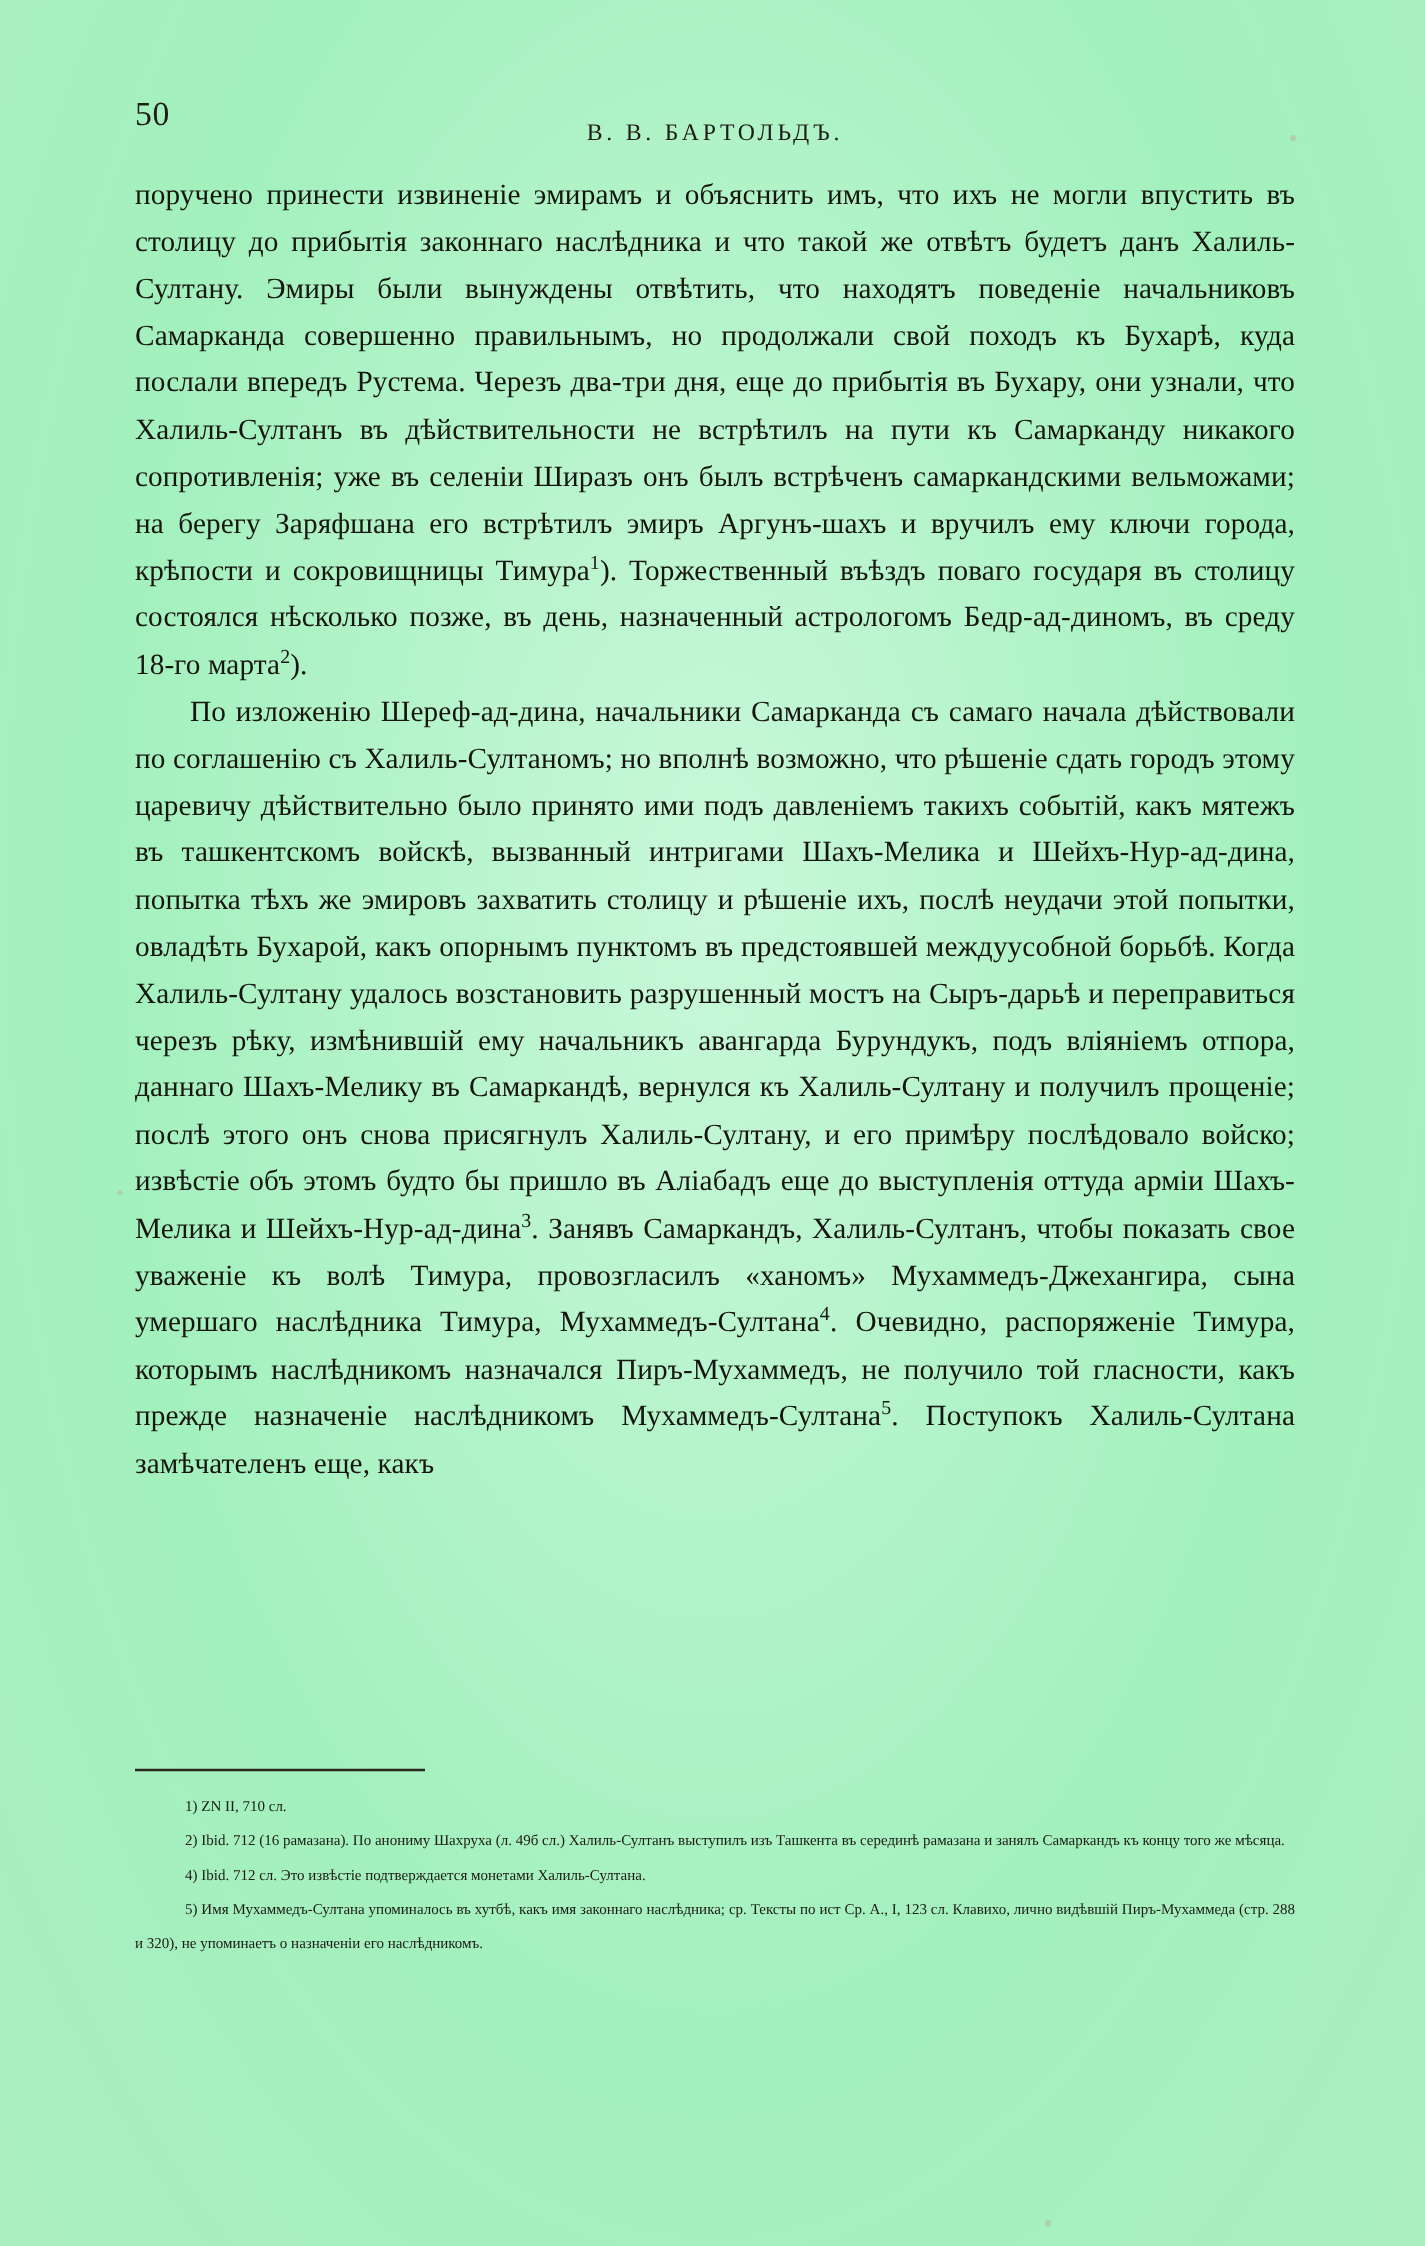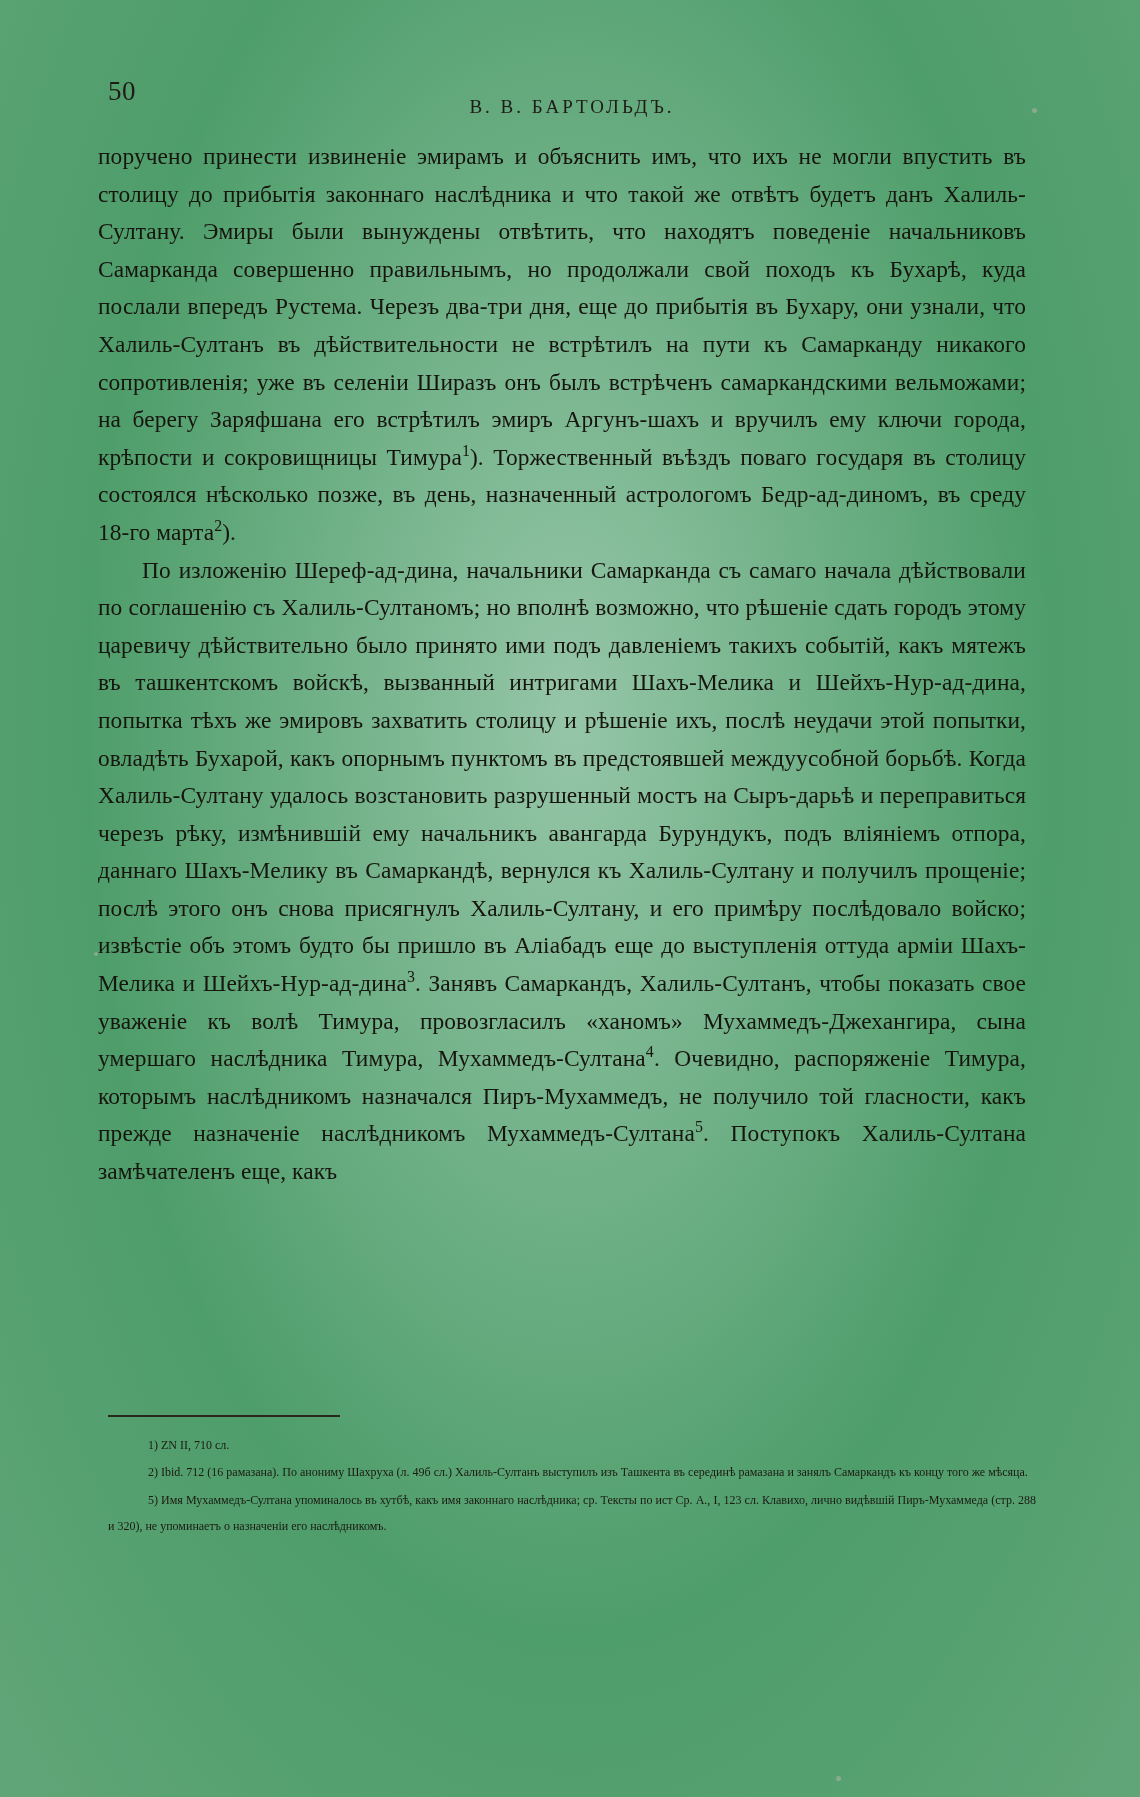--- a/index.html
+++ b/index.html
@@ -14,21 +14,21 @@
     font-family: "Liberation Serif", serif;
     color: #15130f;
     overflow: hidden;
   }
   .page {
     position: absolute;
     left: 0;
     top: 0;
     width: 1140px;
     height: 1797px;
-    background: #15803d;
+    background: #86efac;
   }
   
   .page::before {
     content: "";
     position: absolute;
     inset: 0;
     background:
       radial-gradient(ellipse at 50% 40%, rgba(255,255,255,0.55) 0%, rgba(247,245,240,0.25) 60%, rgba(238,235,228,0.35) 100%);
     pointer-events: none;
   }
@@ -52,21 +52,21 @@
     left: 0;
     top: 20px;
     width: 928px;
     text-align: center;
     font-size: 19px;
     letter-spacing: 3.0px;
     color: #201d18;
   }
   .body-text {
     position: absolute;
-    left: 98px;
+    left: 108px;
     top: 138px;
     width: 928px;
   }
   p.para {
     margin: 0;
     font-size: 23.4px;
     line-height: 37.6px;
     text-align: justify;
     text-justify: inter-word;
     color: #17150f;
@@ -130,20 +130,21 @@
 
     <p class="para indent"><span>По изложенію Шереф-ад-дина, начальники Самарканда съ самаго начала дѣйствовали по соглашенію съ Халиль-Султаномъ; но вполнѣ возможно, что рѣшеніе сдать городъ этому царевичу дѣйствительно было принято ими подъ давленіемъ такихъ событій, какъ мятежъ въ ташкентскомъ войскѣ, вызванный интригами Шахъ-Мелика и Шейхъ-Нур-ад-дина, попытка тѣхъ же эмировъ захватить столицу и рѣшеніе ихъ, послѣ неудачи этой попытки, овладѣть Бухарой, какъ опорнымъ пунктомъ въ предстоявшей междуусобной борьбѣ. Когда Халиль-Султану удалось возстановить разрушенный мостъ на Сыръ-дарьѣ и переправиться черезъ рѣку, измѣнившій ему начальникъ авангарда Бурундукъ, подъ вліяніемъ отпора, даннаго Шахъ-Мелику въ Самаркандѣ, вернулся къ Халиль-Султану и получилъ прощеніе; послѣ этого онъ снова присягнулъ Халиль-Султану, и его примѣру послѣдовало войско; извѣстіе объ этомъ будто бы пришло въ Аліабадъ еще до выступленія оттуда арміи Шахъ-Мелика и Шейхъ-Нур-ад-дина</span><sup>3</sup><span>. Занявъ Самаркандъ, Халиль-Султанъ, чтобы показать свое уваженіе къ волѣ Тимура, провозгласилъ «ханомъ» Мухаммедъ-Джехангира, сына умершаго наслѣдника Тимура, Мухаммедъ-Султана</span><sup>4</sup><span>. Очевидно, распоряженіе Тимура, которымъ наслѣдникомъ назначался Пиръ-Мухаммедъ, не получило той гласности, какъ прежде назначеніе наслѣдникомъ Мухаммедъ-Султана</span><sup>5</sup><span>. Поступокъ Халиль-Султана замѣчателенъ еще, какъ</span></p>
 
   </div>
 
   <div class="footnote-rule"></div>
 
   <div class="footnotes">
     <p class="fn indent">1) ZN II, 710 сл.</p>
     <p class="fn indent">2) Ibid. 712 (16 рамазана). По анониму Шахруха (л. 49б сл.) Халиль-Султанъ выступилъ изъ Ташкента въ серединѣ рамазана и занялъ Самаркандъ къ концу того же мѣсяца.</p>
+    <p class="fn indent">4) Ibid. 712 сл. Это извѣстіе подтверждается монетами Халиль-Султана.</p>
     <p class="fn indent">5) Имя Мухаммедъ-Султана упоминалось въ хутбѣ, какъ имя законнаго наслѣдника; ср. Тексты по ист Ср. А., I, 123 сл. Клавихо, лично видѣвшій Пиръ-Мухаммеда (стр. 288 и 320), не упоминаетъ о назначеніи его наслѣдникомъ.</p>
   </div>
 
   <div class="speck" style="left:1032px; top:108px; width:5px; height:5px;"></div>
   <div class="speck" style="left:94px; top:952px; width:4px; height:4px;"></div>
   <div class="speck" style="left:836px; top:1776px; width:5px; height:5px;"></div>
 
 </div>
 
 </body></html>

